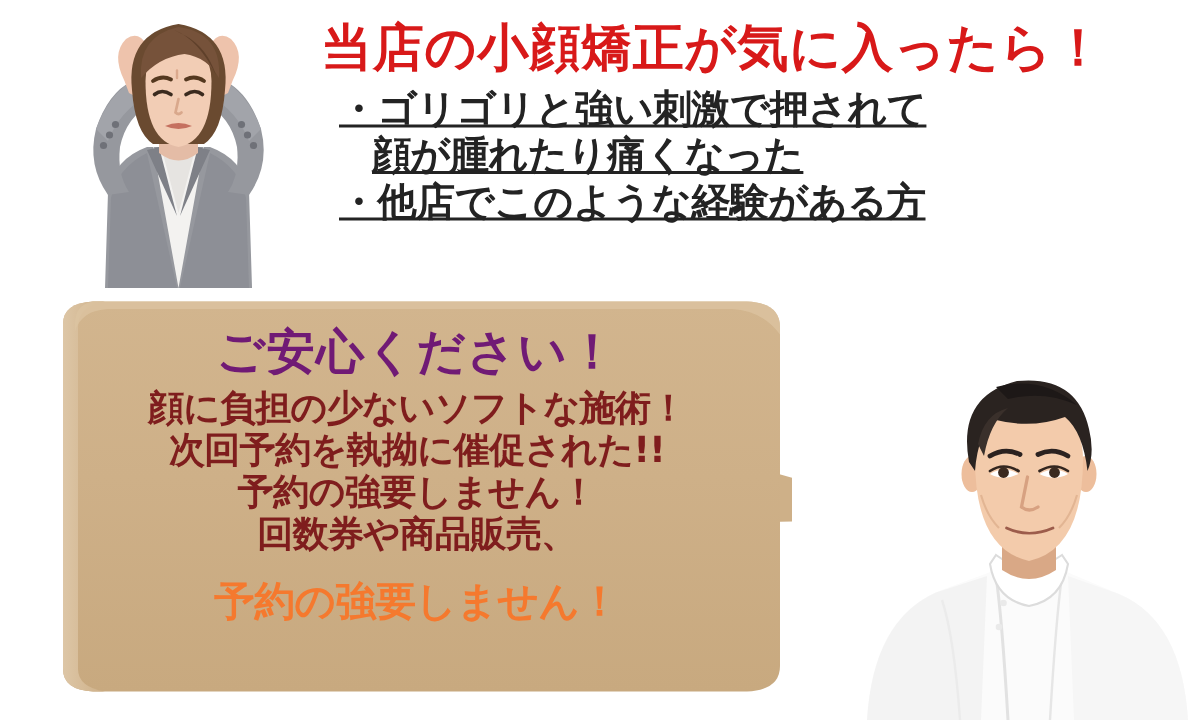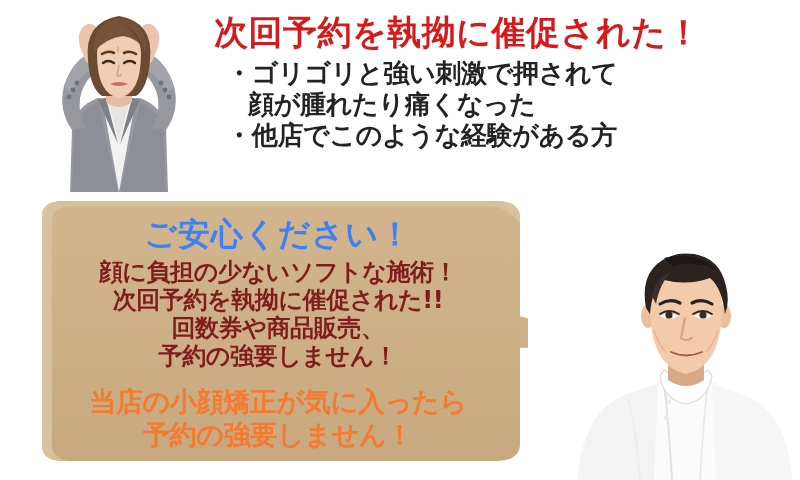--- a/index.html
+++ b/index.html
@@ -59,20 +59,21 @@
   
   .bullet-list {
     position: absolute;
     left: 226px;
     top: 58px;
     width: 570px;
     list-style: none;
     margin: 0;
     padding: 0;
     color: #232323;
+    text-decoration: underline;
   }
   .bullet-item {
     font-size: 26px;
     line-height: 31px;
     font-weight: 700;
     letter-spacing: -0.3px;
     text-indent: -22px;
     padding-left: 22px;
     white-space: pre-line;
   }
@@ -94,21 +95,21 @@
     left: 10px;
     top: 12px;
     width: 480px;
     text-align: center;
   }
 
   .bubble-title {
     font-size: 32px;
     line-height: 40px;
     font-weight: 700;
-    color: #3b82f6;
+    color: #701a75;
     letter-spacing: 1px;
     margin: 6px 0 4px 0;
   }
   .bubble-lines {
     margin: 0;
     padding: 0;
     list-style: none;
     color: #7f1d1d;
   }
   .bubble-line {
@@ -177,21 +178,21 @@
       <path d="M96 61 Q102 57 107 61" stroke="#3a2a1e" stroke-width="2.4" fill="none" stroke-linecap="round"></path>
 
       <path d="M91 64 L89 73 Q91 75 93 73" stroke="#d9a88c" stroke-width="1.8" fill="none" stroke-linecap="round"></path>
 
       <path d="M82 82 Q91 78 100 82 Q91 86 82 82 Z" fill="#c5705f"></path>
 
       <path d="M90 45 L90 50" stroke="#dba98d" stroke-width="1.6" stroke-linecap="round"></path>
     </svg>
   </div>
 
-  <div class="headline">次回予約を執拗に催促された！</div>
+  <div class="headline">当店の小顔矯正が気に入ったら！</div>
 
   <ul class="bullet-list">
     <li class="bullet-item">・ゴリゴリと強い刺激で押されて
  顔が腫れたり痛くなった</li>
     <li class="bullet-item">・他店でこのような経験がある方</li>
   </ul>
 
   <div id="speech-bubble">
     <svg class="bubble-shape" viewBox="0 0 500 270" width="500" height="270" aria-hidden="true">
       <defs>
@@ -214,26 +215,25 @@
 
       <path d="M34 5 L470 5 Q492 6 492 22 L492 27 Q480 11 460 10 L44 10 Q26 11 22 25 L22 20 Q22 7 34 5 Z" fill="#dcc4a2" opacity="0.75"></path>
     </svg>
 
     <div class="bubble-content">
       <div class="bubble-title">ご安心ください！</div>
 
       <ul class="bubble-lines">
         <li class="bubble-line">顔に負担の少ないソフトな施術！</li>
         <li class="bubble-line">次回予約を執拗に催促された!!</li>
+        <li class="bubble-line">予約の強要しません！</li>
         <li class="bubble-line">回数券や商品販売、</li>
-        <li class="bubble-line">予約の強要しません！</li>
       </ul>
 
       <div class="bubble-cta">
-        <span class="cta-line">当店の小顔矯正が気に入ったら</span>
         <span class="cta-line">予約の強要しません！</span>
       </div>
     </div>
   </div>
 
   <div class="photo" id="photo-practitioner">
     <svg viewBox="0 0 232 246" width="232" height="246" aria-hidden="true">
       <rect x="0" y="0" width="232" height="246" fill="#ffffff"></rect>
 
       <path d="M10 246 Q14 178 58 160 L96 146 L140 146 L178 162 Q220 180 224 246 Z" fill="#fbfbfb"></path>

